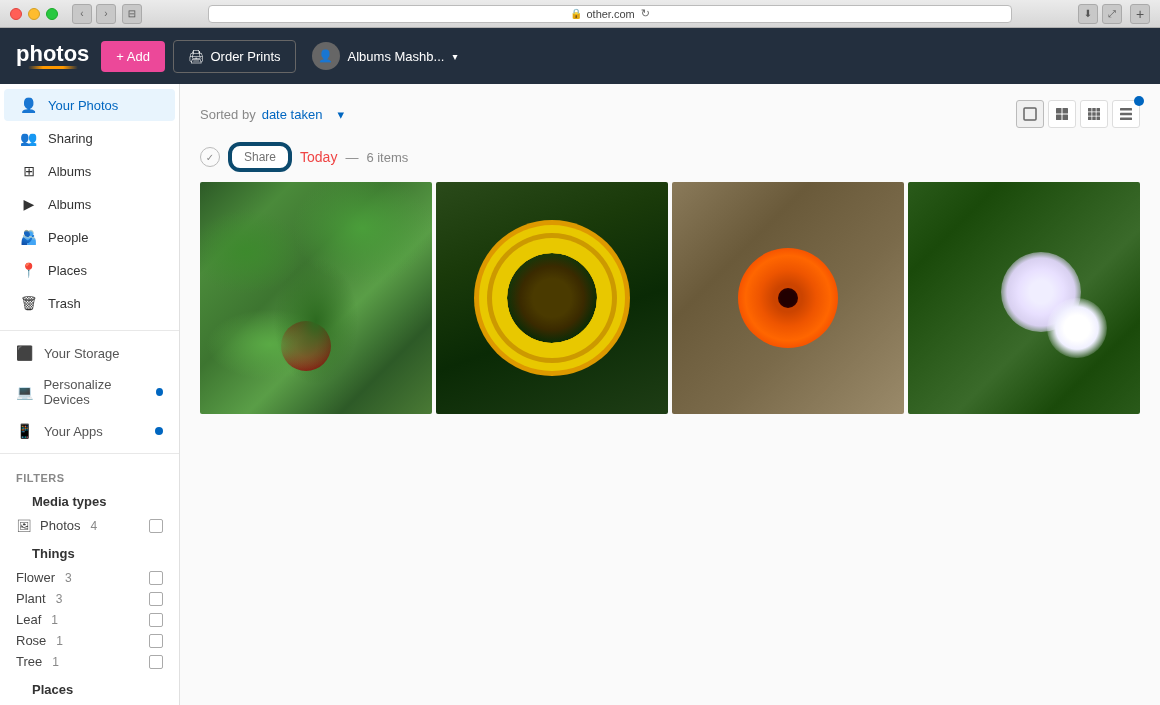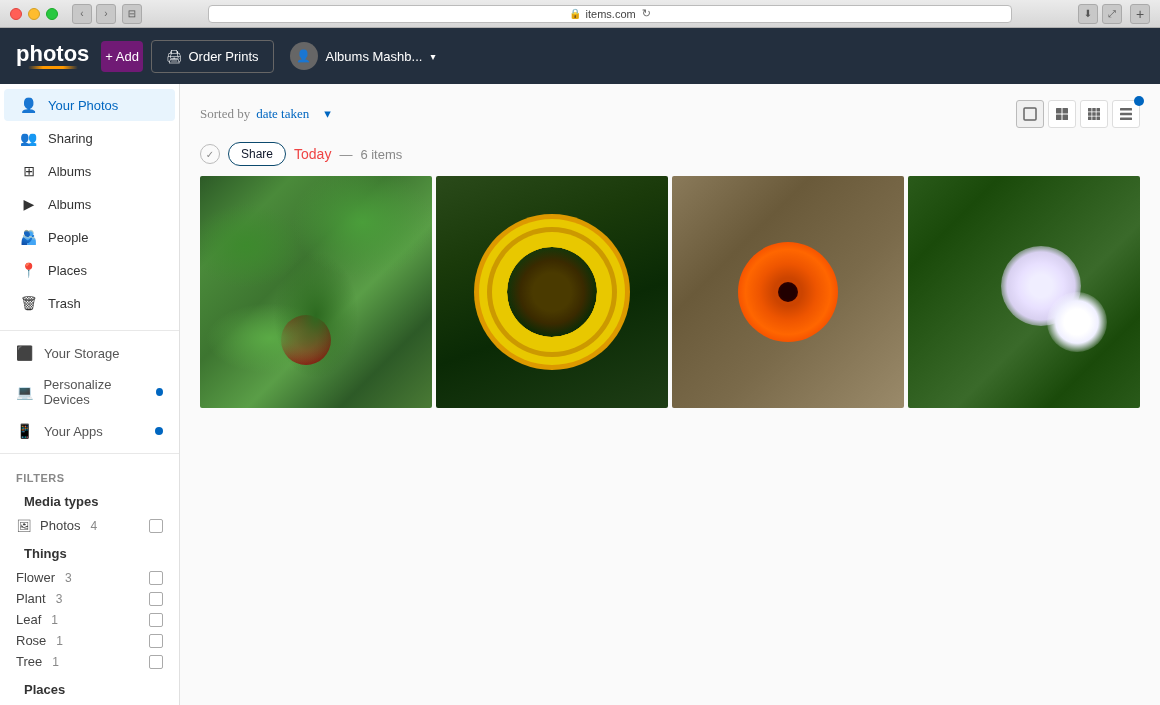--- a/index.html
+++ b/index.html
@@ -100,24 +100,24 @@
       border: none;
       cursor: pointer;
       display: flex;
       align-items: center;
       justify-content: center;
       font-size: 16px;
       color: white;
     }
     .header-actions { display: flex; align-items: center; gap: 8px; }
     .add-btn {
-      background: #701a75;
+      background: #ec4899;
       border: none;
       color: white;
-      padding: 8px 4px;
+      padding: 8px 15px;
       border-radius: 4px;
       cursor: pointer;
       font-size: 13px;
       font-weight: 500;
       display: flex;
       align-items: center;
       gap: 4px;
     }
     .order-prints-btn {
       background: transparent;
@@ -193,21 +193,21 @@
     .item-with-dot { position: relative; }
     .blue-dot {
       width: 8px; height: 8px;
       background: #0066c0;
       border-radius: 50%;
       margin-left: auto;
     }
 
     .filters-section { padding: 12px 16px; }
     .filters-label { font-size: 11px; font-weight: 600; color: #888; letter-spacing: 0.5px; text-transform: uppercase; margin-bottom: 8px; }
-    .filter-group-label { font-size: 13px; font-weight: 600; color: #333; margin: 10px 8px 6px; }
+    .filter-group-label { font-size: 13px; font-weight: 600; color: #333; margin: 10px 16px 6px; }
     .filter-item {
       display: flex;
       align-items: center;
       gap: 8px;
       padding: 3px 0;
       font-size: 13px;
       color: #444;
       cursor: pointer;
     }
     .filter-count { color: #888; font-size: 12px; margin-left: 2px; }
@@ -226,21 +226,20 @@
       flex: 1;
       background: #fafafa;
       overflow-y: auto;
       padding: 16px 20px;
     }
     .content-header {
       display: flex;
       align-items: center;
       justify-content: space-between;
       margin-bottom: 14px;
-      font-family: Liberation Serif, serif;
     }
     .sort-control {
       display: flex;
       align-items: center;
       gap: 6px;
       font-size: 13px;
       color: #444;
     }
     .sort-label { color: #888; }
     .sort-value {
@@ -277,25 +276,25 @@
       width: 20px; height: 20px;
       border: 1px solid #bbb;
       border-radius: 50%;
       display: flex; align-items: center; justify-content: center;
       cursor: pointer;
       font-size: 10px;
       color: #888;
     }
     .share-btn {
       padding: 4px 12px;
-      border: 1px solid #0c4a6e;
+      border: 4px solid #0c4a6e;
       border-radius: 12px;
       background: white;
       font-size: 12px;
-      color: #0f172a;
+      color: #737373;
       cursor: pointer;
     }
     .date-label { font-size: 14px; font-weight: 500; color: #ef4444; }
     .date-count { font-size: 13px; color: #888; }
 
     
     .photo-grid {
       display: grid;
       grid-template-columns: repeat(4, 1fr);
       gap: 4px;
@@ -411,21 +410,21 @@
   <div class="traffic-light tl-red"></div>
   <div class="traffic-light tl-yellow"></div>
   <div class="traffic-light tl-green"></div>
   <div class="titlebar-nav">
     <div class="nav-btn">‹</div>
     <div class="nav-btn">›</div>
   </div>
   <div class="sidebar-btn">⊟</div>
   <div class="url-bar">
     <span class="lock-icon">🔒</span>
-    <span>items.com</span>
+    <span>other.com</span>
     <span class="refresh-btn">↻</span>
   </div>
   <div class="titlebar-right">
     <div class="tb-btn">⬇</div>
     <div class="tb-btn">⤢</div>
     <div class="add-tab-btn">+</div>
   </div>
 </div>
 
 <div class="amazon-header">

